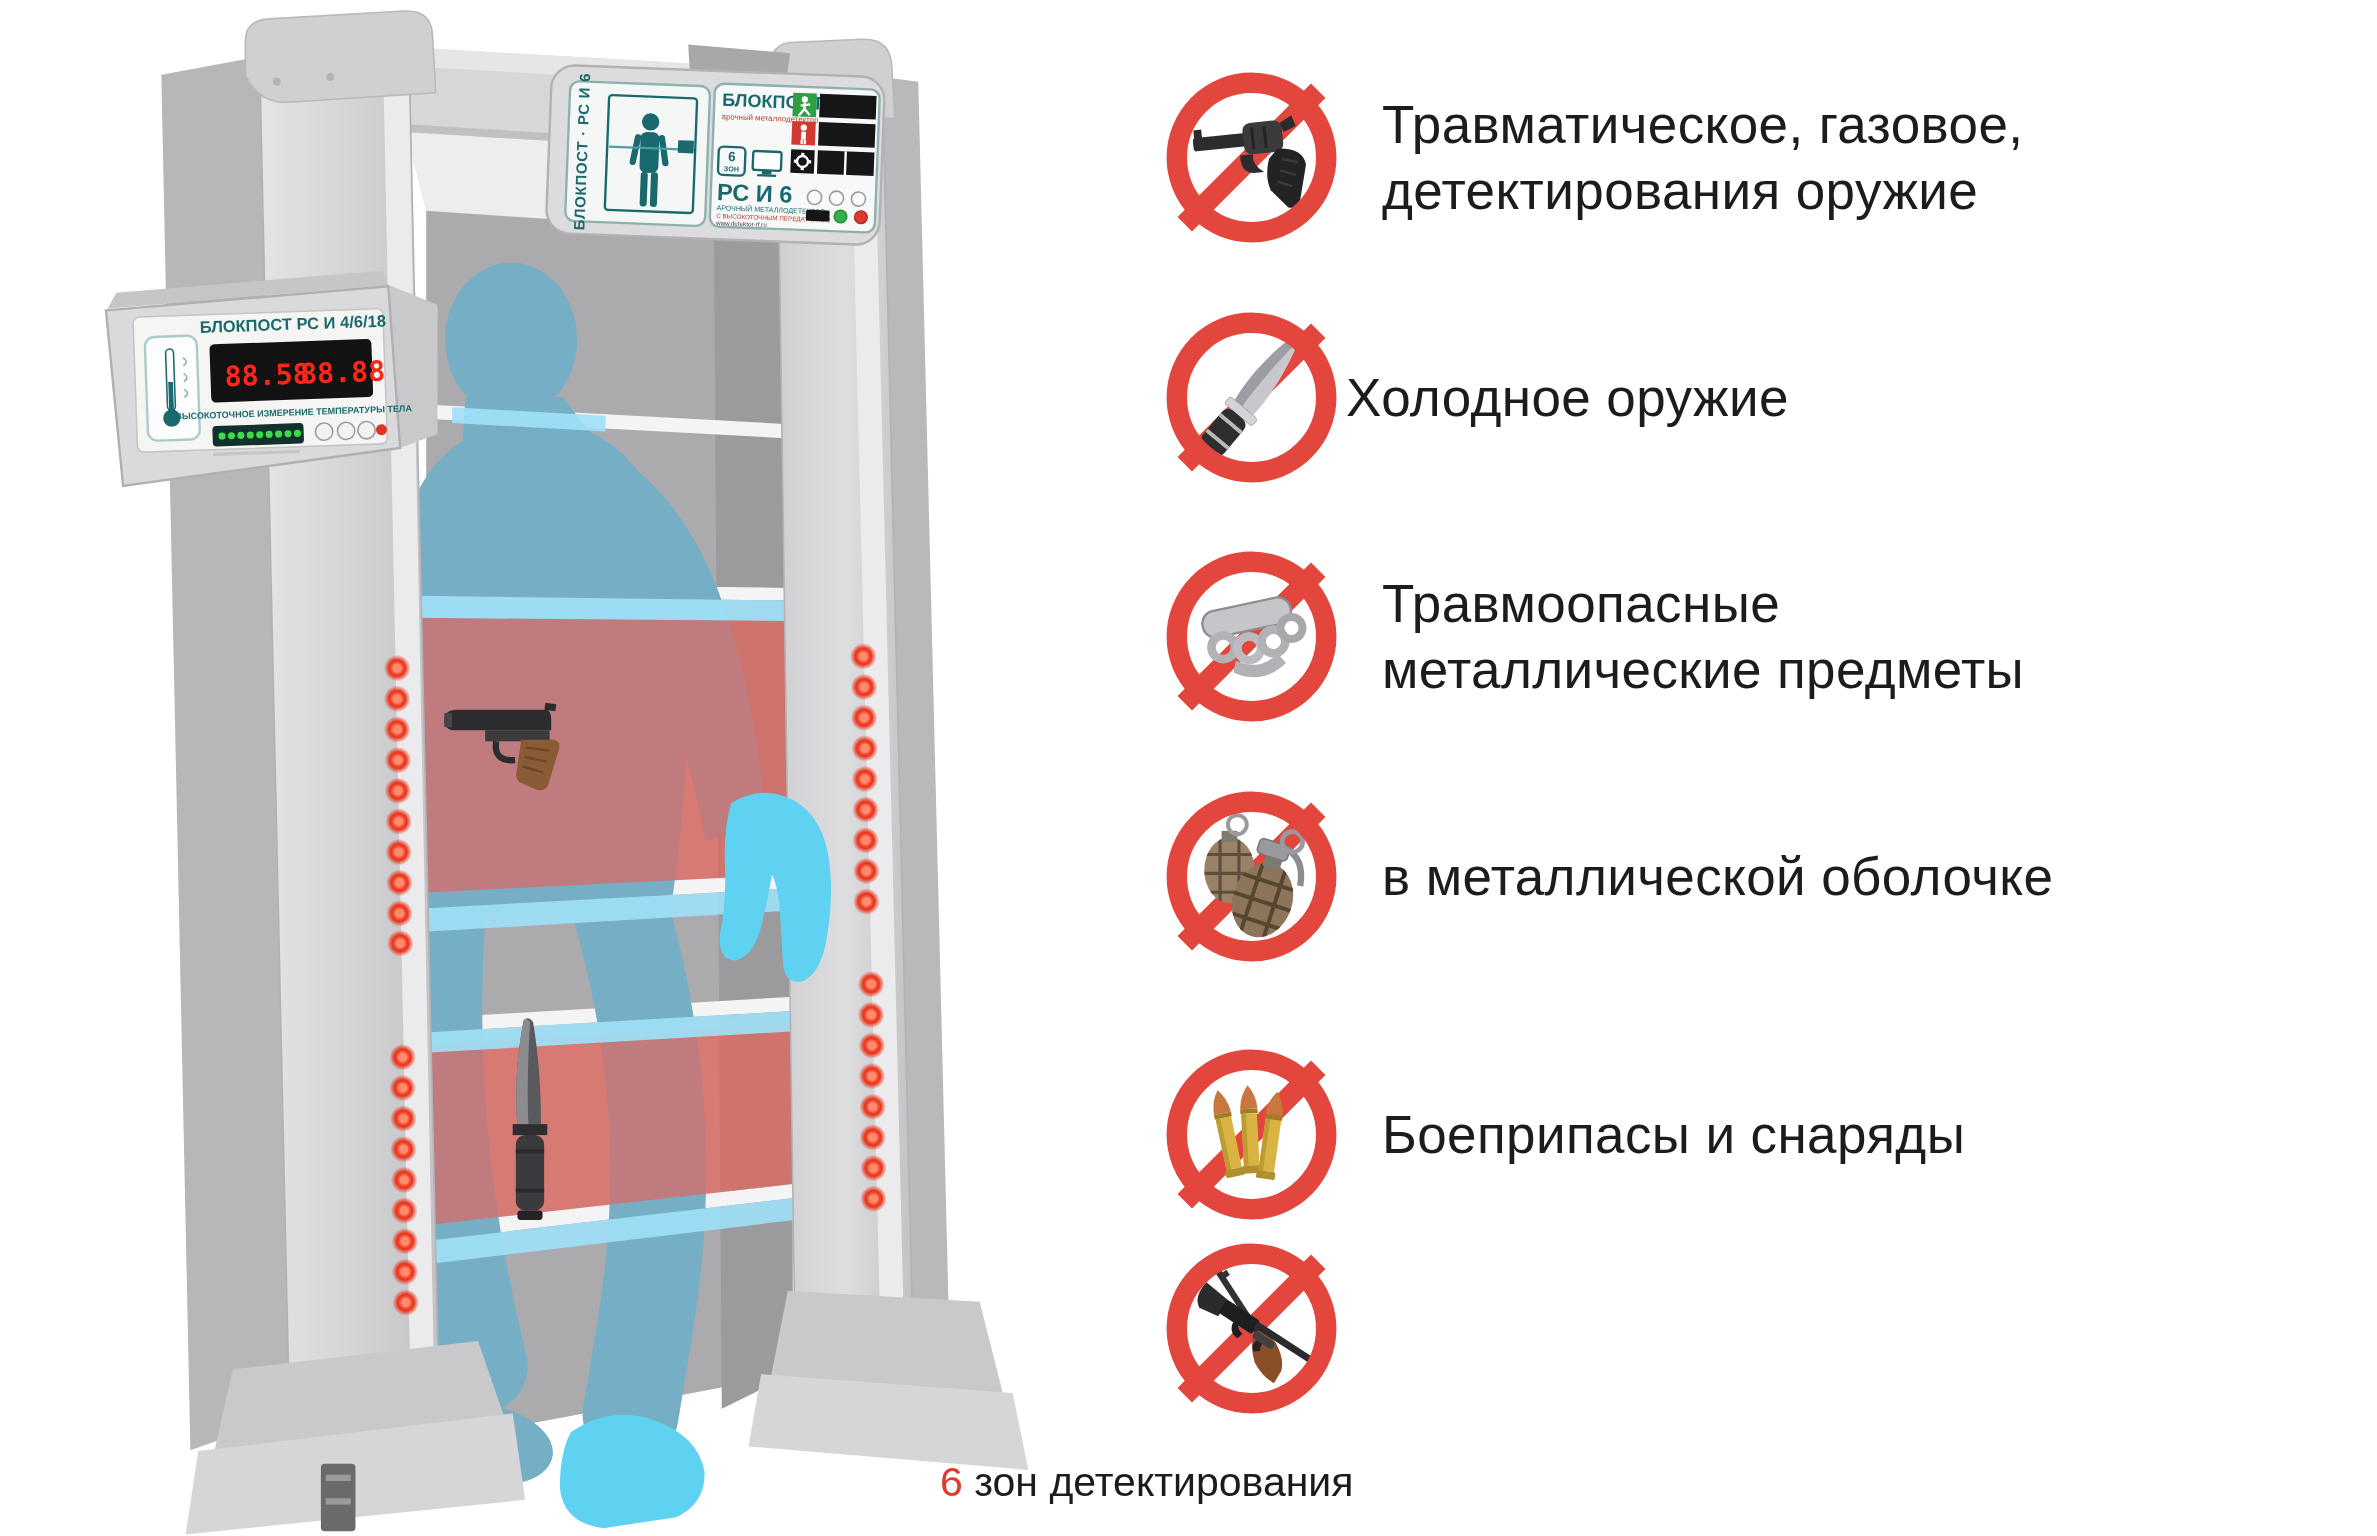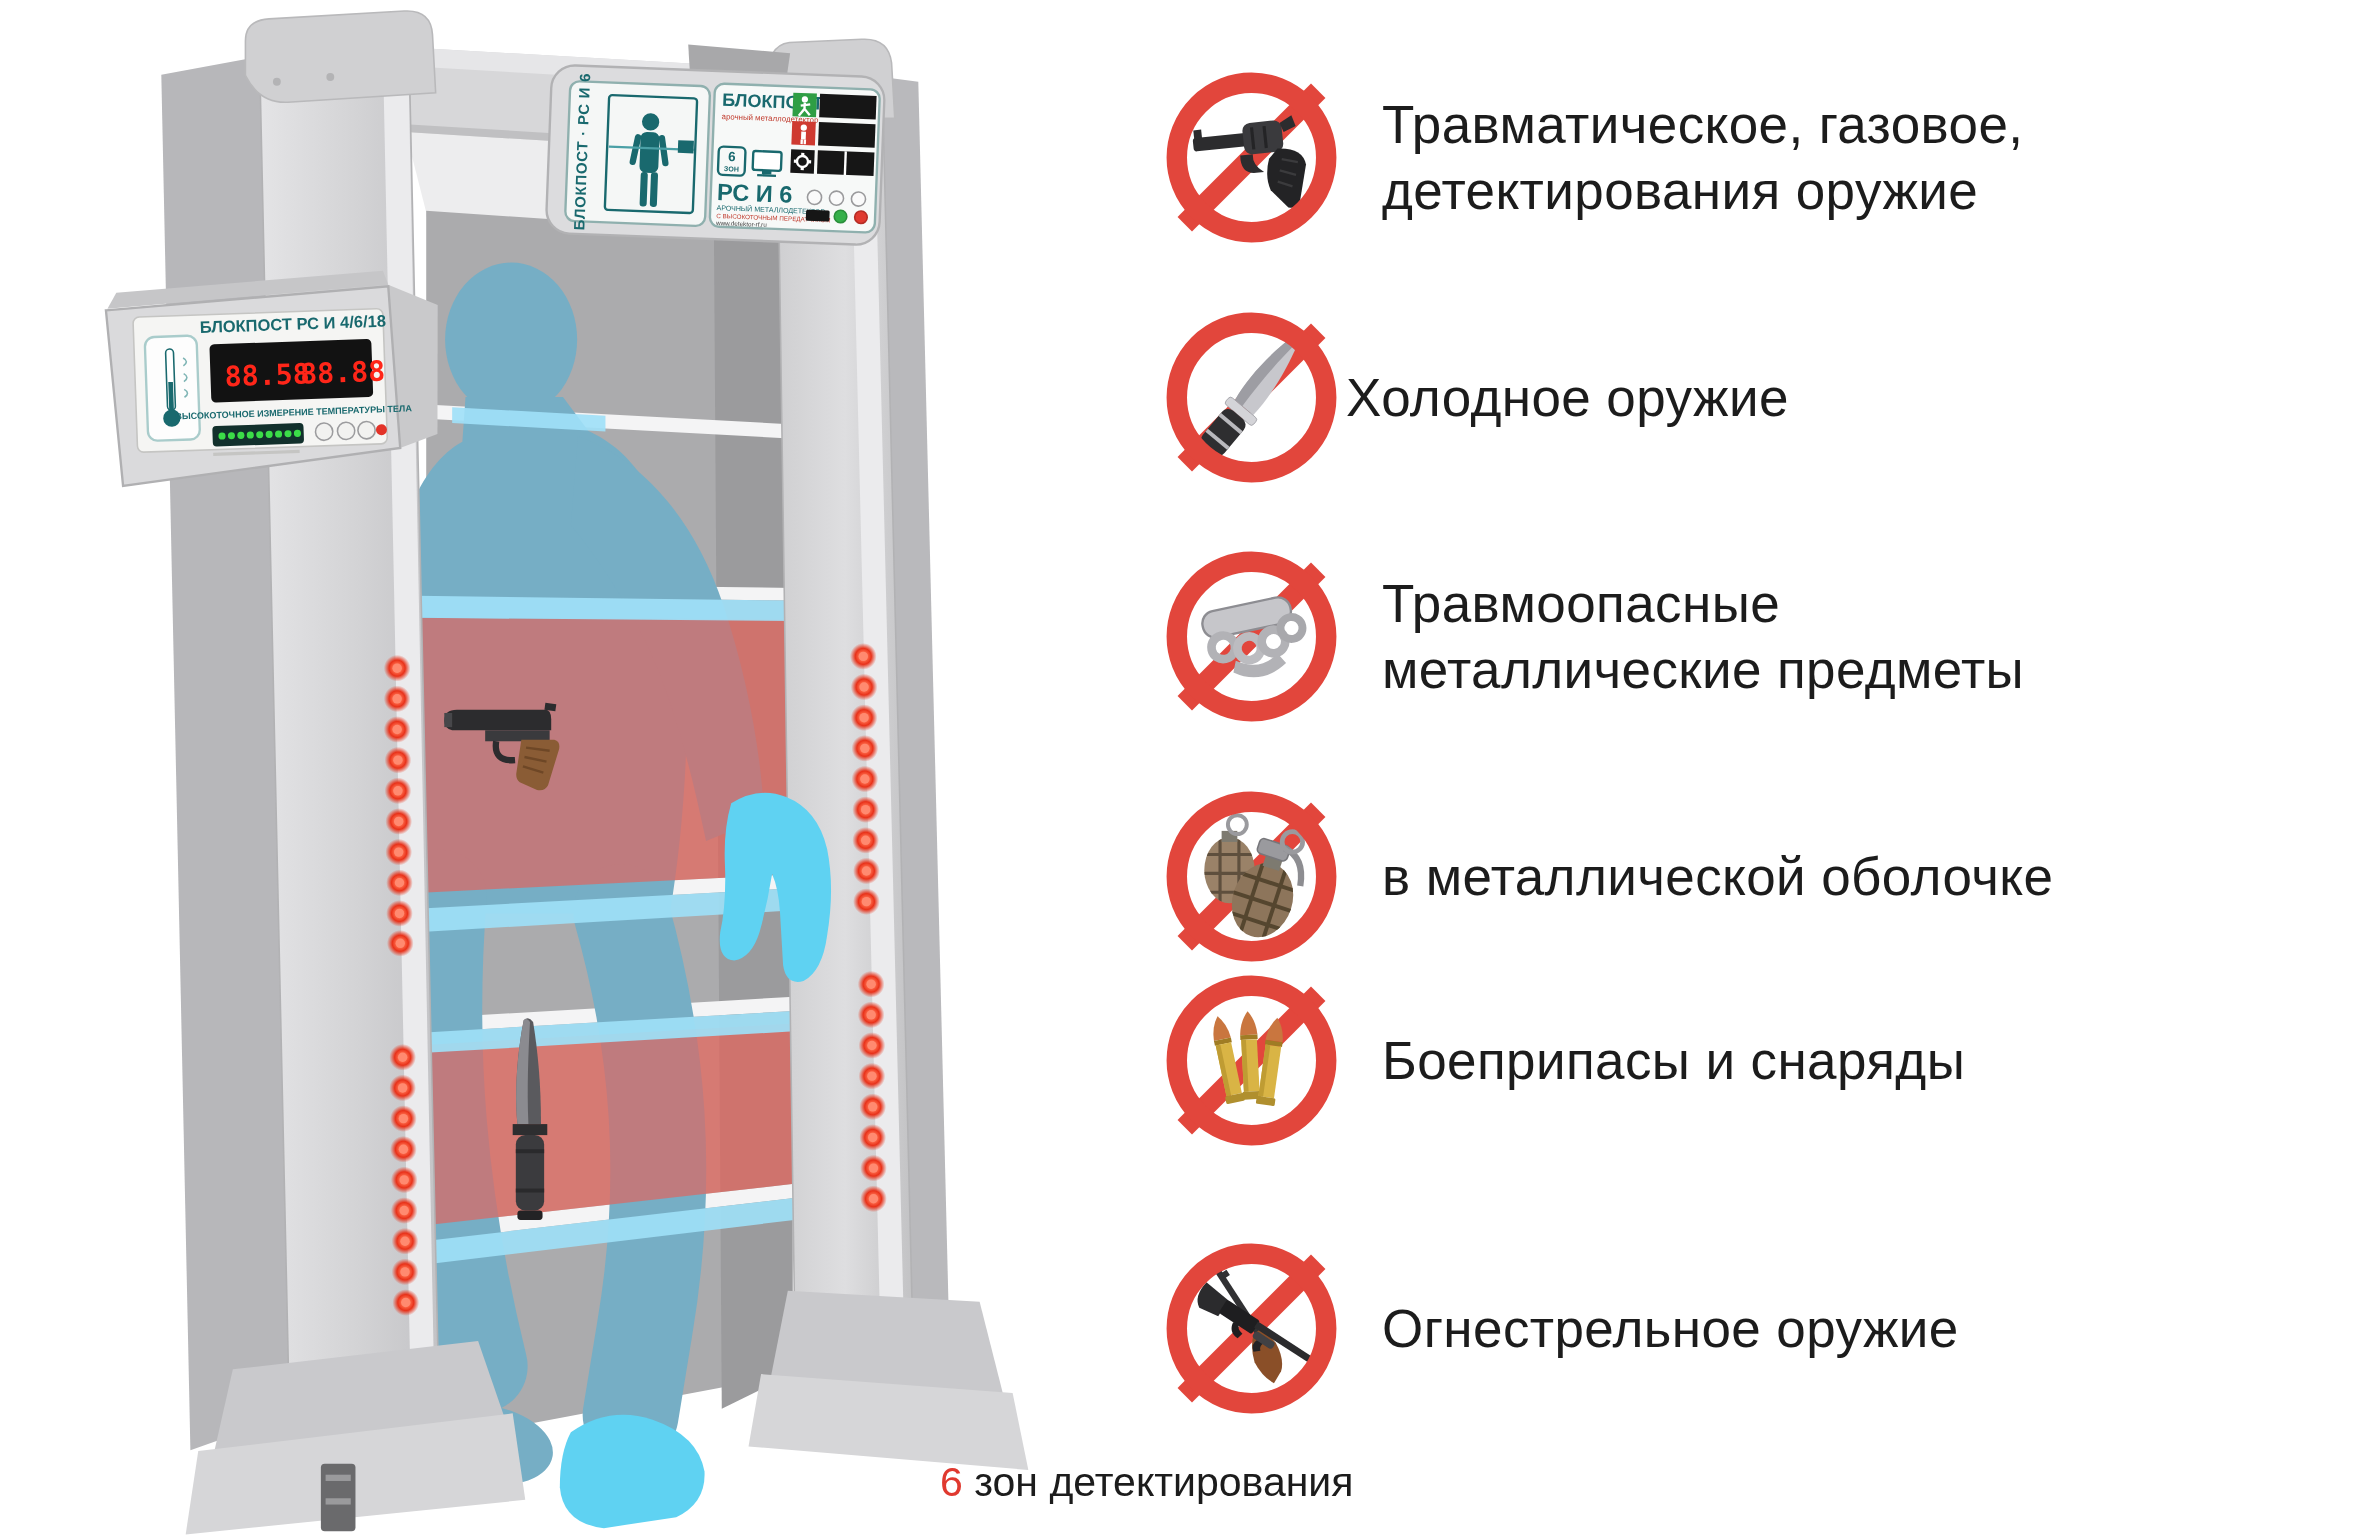--- a/index.html
+++ b/index.html
@@ -7,21 +7,21 @@
   .stage{position:relative;width:2377px;height:1536px;background:#fff;overflow:hidden;}
   svg{display:block;}
   svg text{font-family:"Liberation Sans","DejaVu Sans",sans-serif;}
   .detector-svg{position:absolute;left:0;top:0;}
   .items{position:absolute;left:1165px;top:0;width:1212px;height:1188px;}
   .item{position:absolute;left:0;display:flex;align-items:center;gap:44px;height:173px;}
   .item:nth-child(1){top:71px;}
   .item:nth-child(2){top:311px;gap:8px;}
   .item:nth-child(3){top:550px;}
   .item:nth-child(4){top:790px;}
-  .item:nth-child(5){top:974px;}
+  .item:nth-child(5){top:1048px;}
   .item:nth-child(6){top:1242px;}
   .item .sign{width:173px;height:173px;flex:0 0 auto;}
   .item .lines{font-size:53px;line-height:66px;color:#1c1c1c;letter-spacing:0.4px;white-space:nowrap;}
   .caption{position:absolute;left:940px;top:1459px;font-size:41px;color:#1c1c1c;white-space:nowrap;}
   .caption .num{color:#e0392f;}
   .seg{font-family:"DejaVu Sans Mono","Liberation Mono",monospace;font-weight:bold;}
 </style>
 </head>
 <body>
 
@@ -445,24 +445,20 @@
           <g transform="rotate(33 110 110)">
             <path d="M30,92 L66,96 L66,120 L40,124 Q26,116 30,92 Z" fill="#2b2b2d"></path>
             <rect x="64" y="96" width="50" height="20" rx="3" fill="#1e1e20"></rect>
             <rect x="112" y="98" width="84" height="9" fill="#2b2b2d"></rect>
             <rect x="116" y="109" width="30" height="10" rx="4" fill="#414144"></rect>
             <path d="M86,116 q2,14 16,14 l2,-8 q-10,-2 -10,-8 Z" fill="#1e1e20"></path>
           </g>
         </g>
         <circle cx="110" cy="110" r="95" fill="none" stroke="#e2463c" stroke-width="26"></circle>
       </svg>
-      <div class="lines">
-        <div>Огнестрельное оружие</div>
-        <div></div>
-      </div>
     </div>
 
   </div>
 
   <div class="caption">
     <span class="num">6</span>
     <span>зон детектирования</span>
   </div>
 
 </div>

